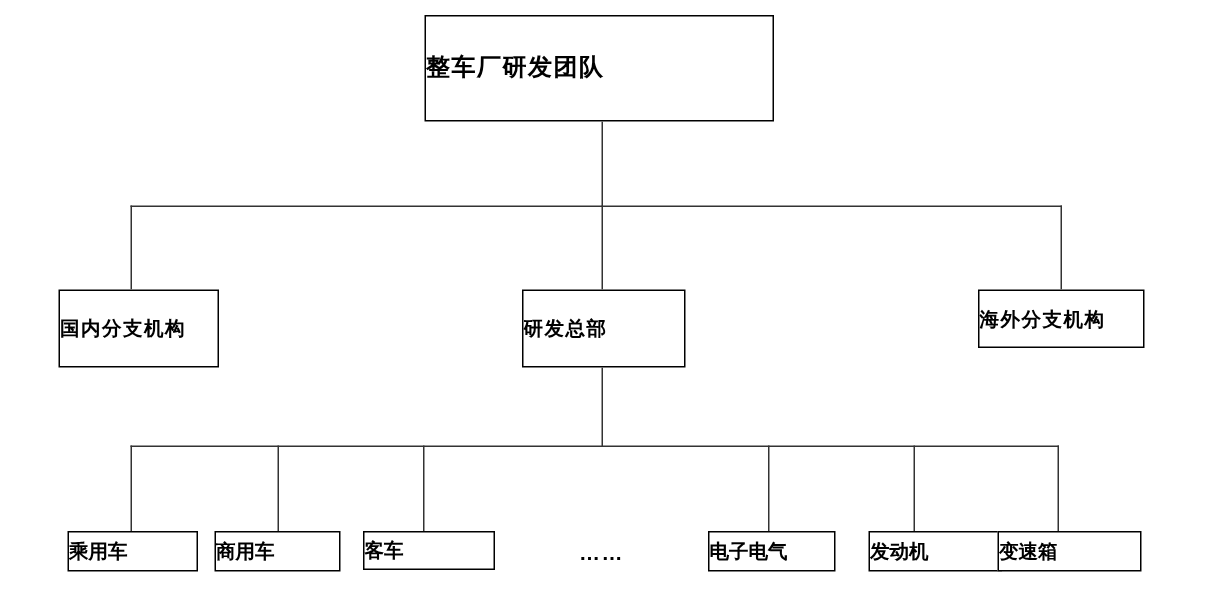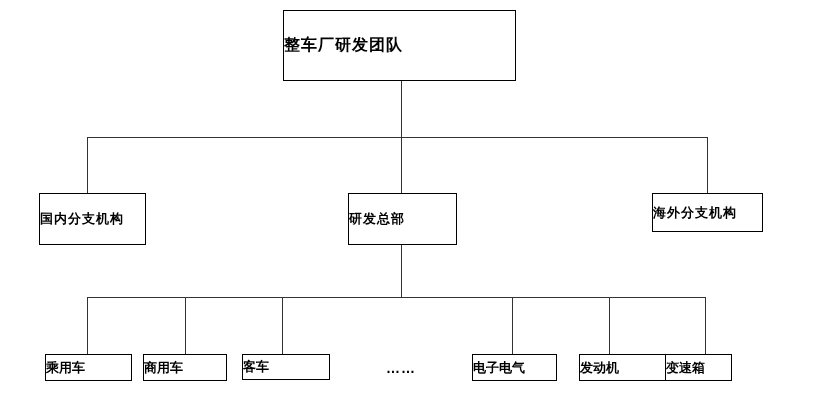--- a/index.html
+++ b/index.html
@@ -96,17 +96,17 @@
   </div>
 
   <div class="ellipsis" style="left:370px; top:354px; width:62px; height:27px;">……</div>
 
   <div class="node node-l3" style="left:472px; top:354px; width:85px; height:27px;">
     <span>电子电气</span>
   </div>
   <div class="node node-l3" style="left:568px; top:354px; width:89px; height:27px;margin-left:11px;">
     <span>发动机</span>
   </div>
-  <div class="node node-l3" style="left:665px; top:354px; width:67px; height:27px;">
+  <div class="node node-l3" style="left:665px; top:354px; width:96px; height:27px;">
     <span>变速箱</span>
   </div>
 
 </div>
 
 </body></html>

